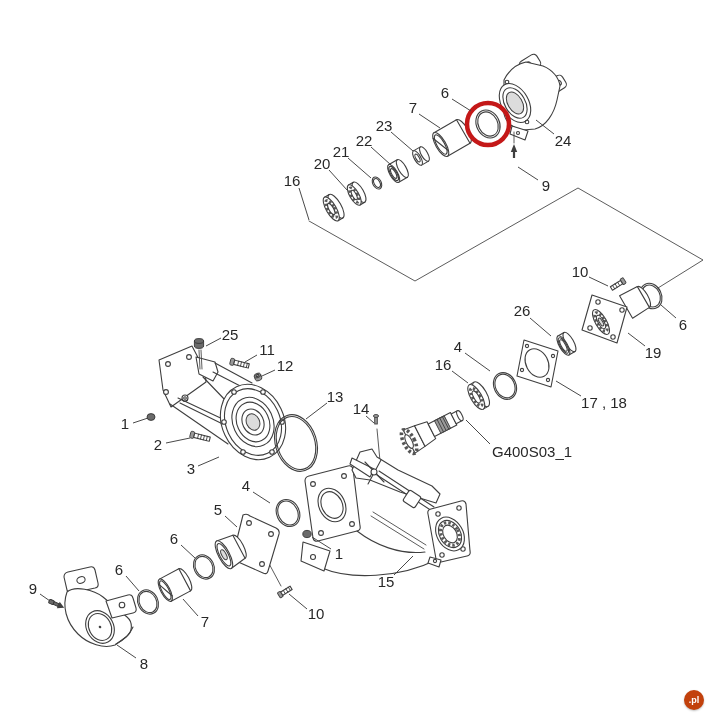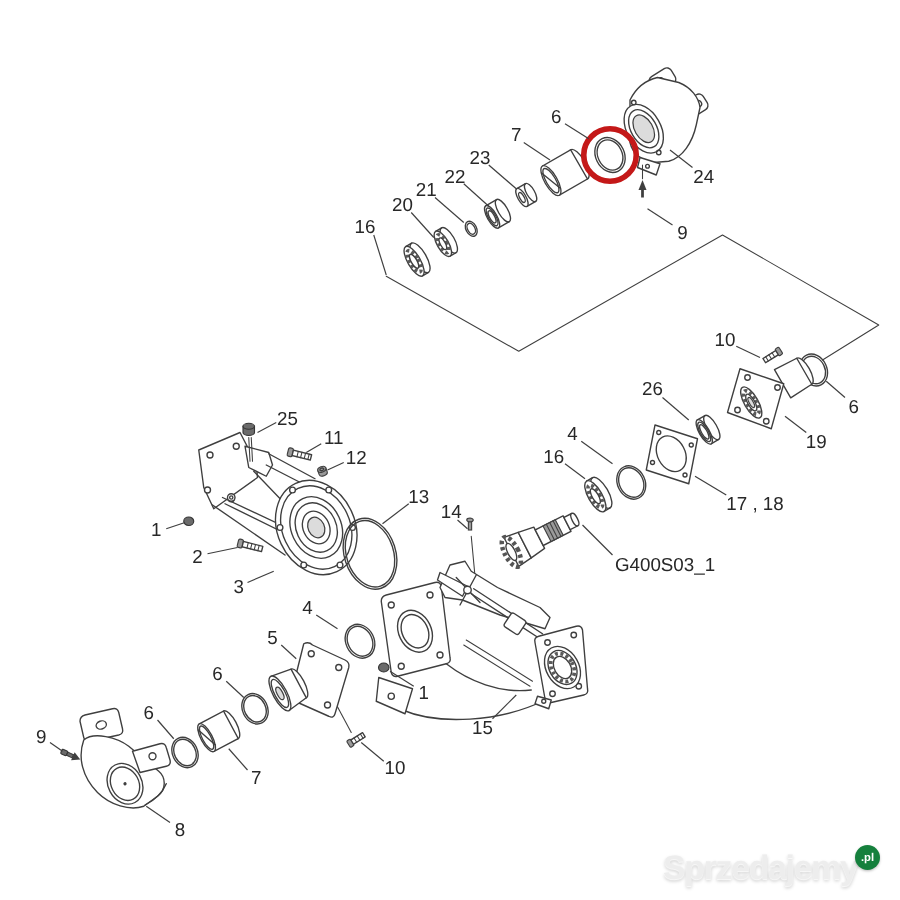--- a/index.html
+++ b/index.html
@@ -441,17 +441,16 @@
       <line x1="198" y1="616" x2="183" y2="599" class="leader"></line>
       <text x="205" y="627" class="plabel" text-anchor="middle">7</text>
       <line x1="40" y1="594" x2="50" y2="601" class="leader"></line>
       <text x="33" y="594" class="plabel" text-anchor="middle">9</text>
       <line x1="136" y1="658" x2="117" y2="645" class="leader"></line>
       <text x="144" y="669" class="plabel" text-anchor="middle">8</text>
     </g>
 </svg>
 
 <div class="watermark">
-  <span class="wm-text">Sprzedajemy</span>
-  <span class="wm-badge" style="background: #15803d;">
+  <span class="wm-badge" style="background: #c2410c;">
       <span>.pl</span>
     </span>
 </div>
 
 </body></html>

